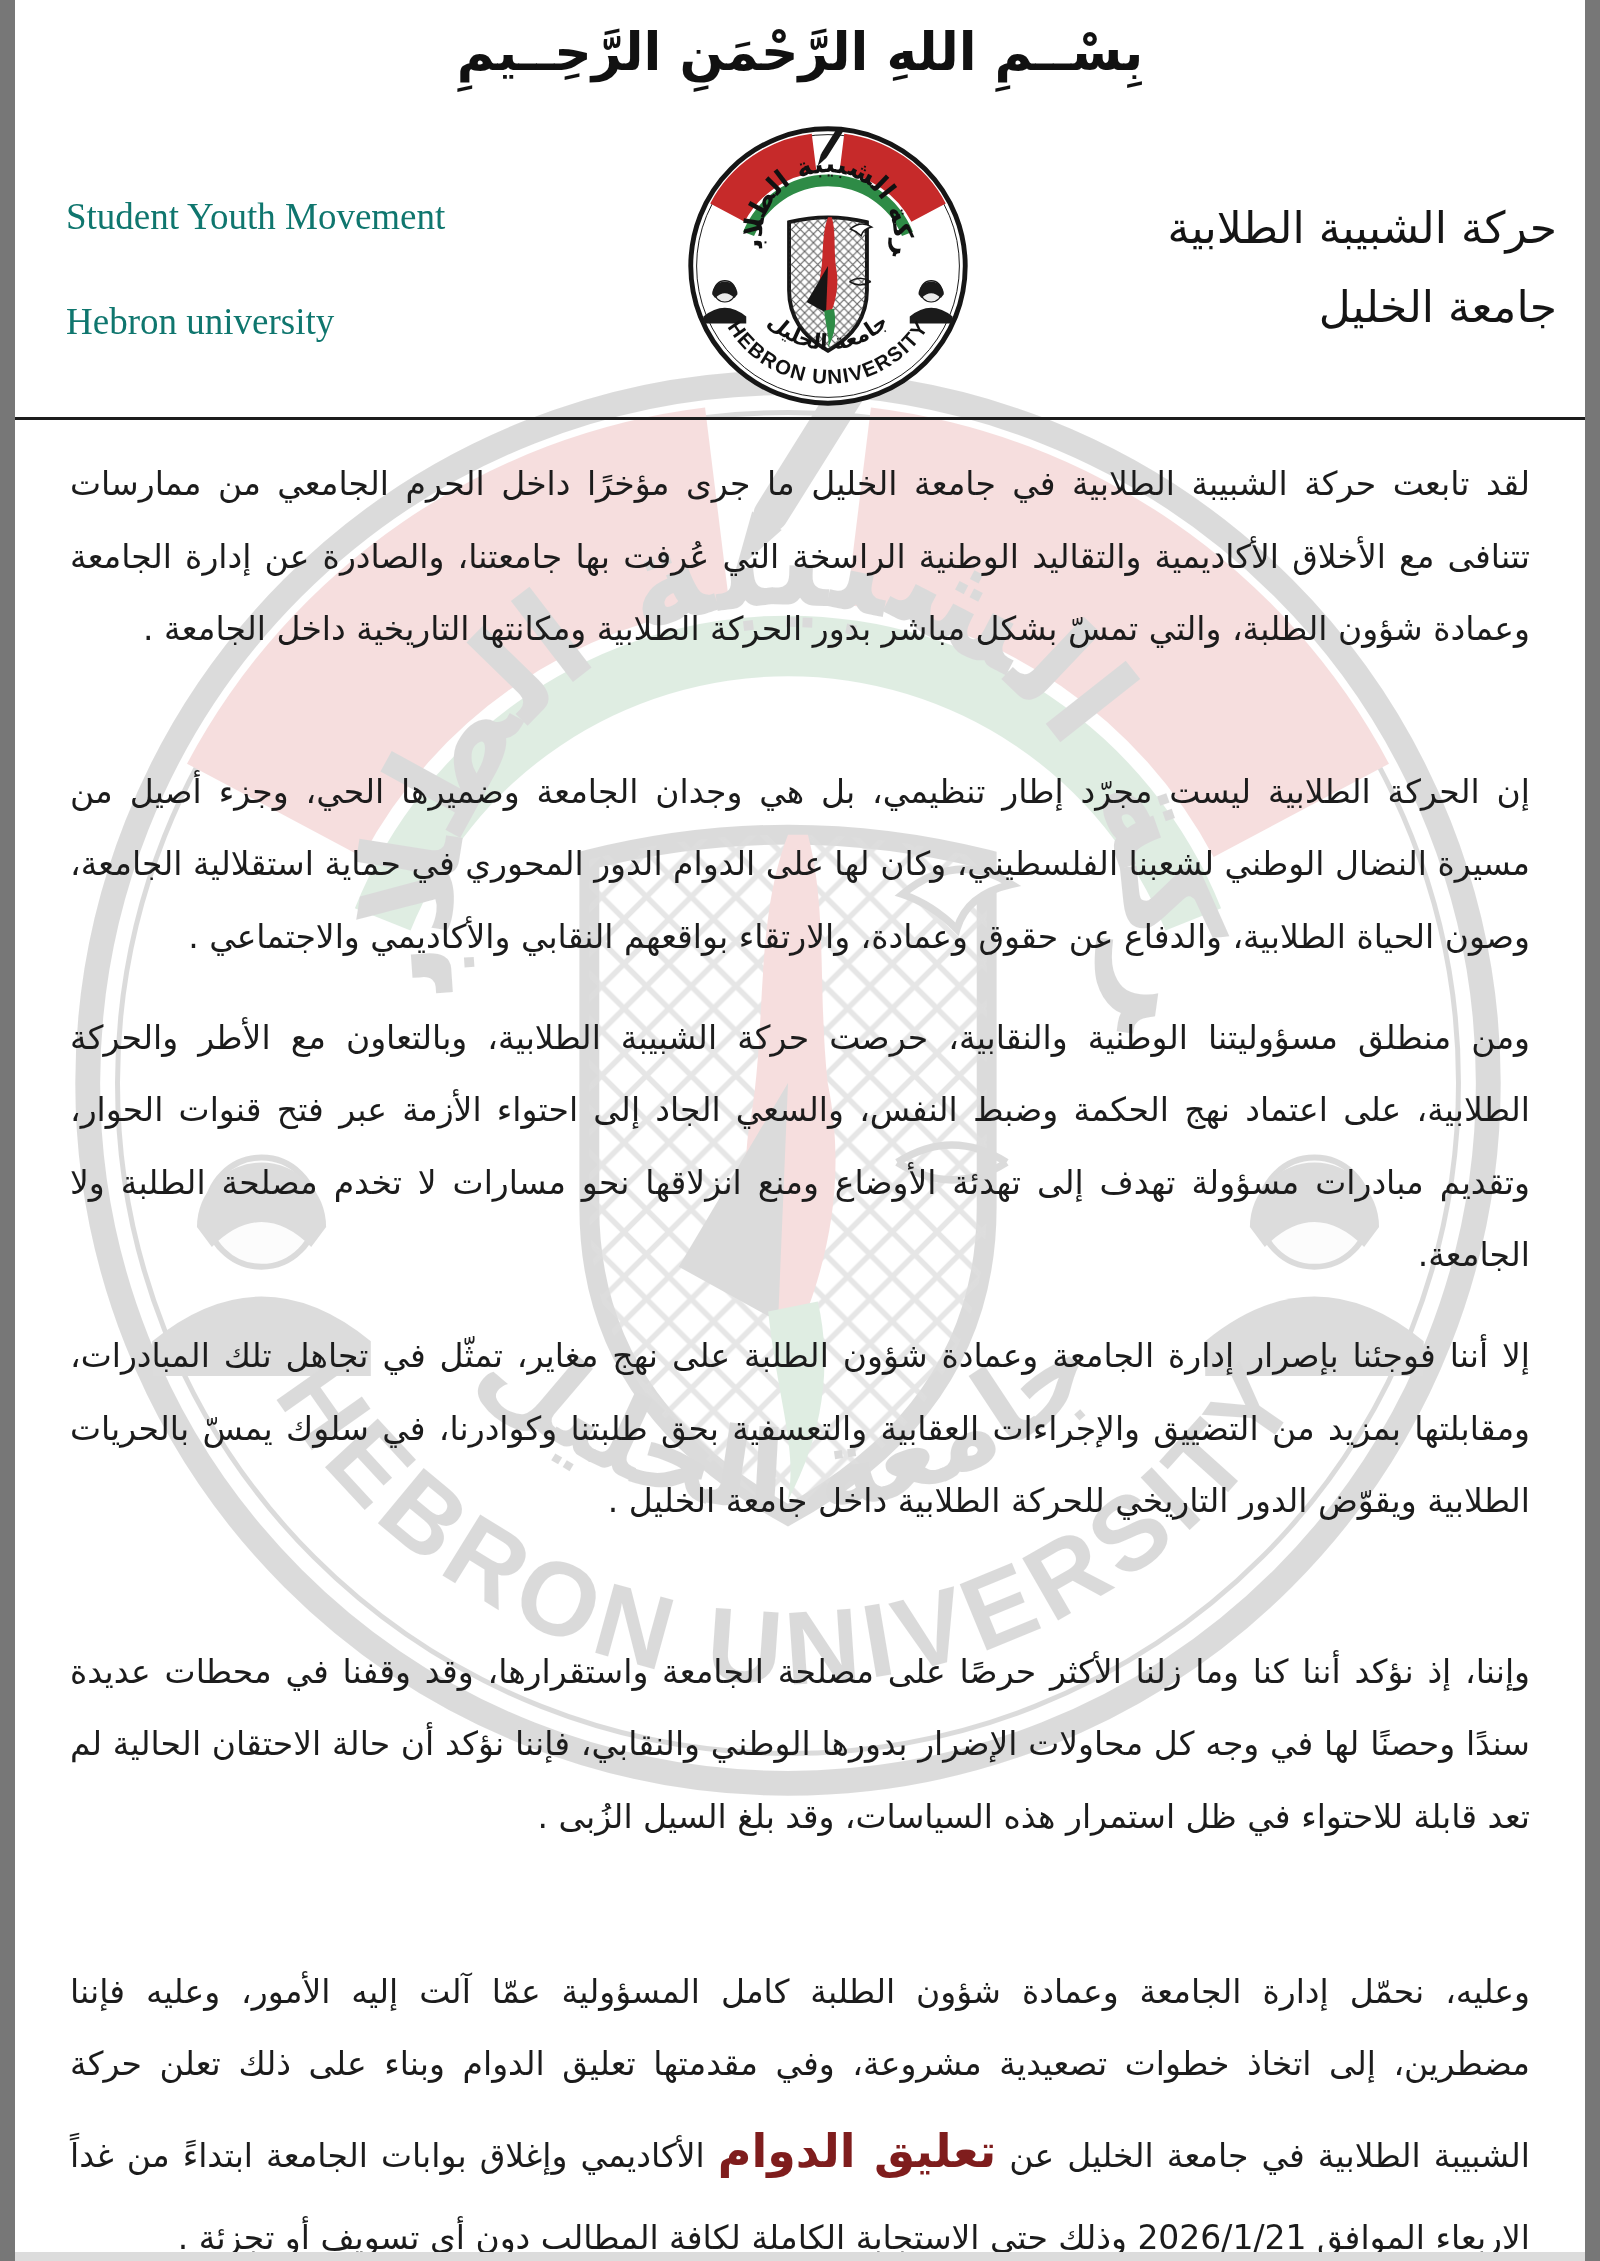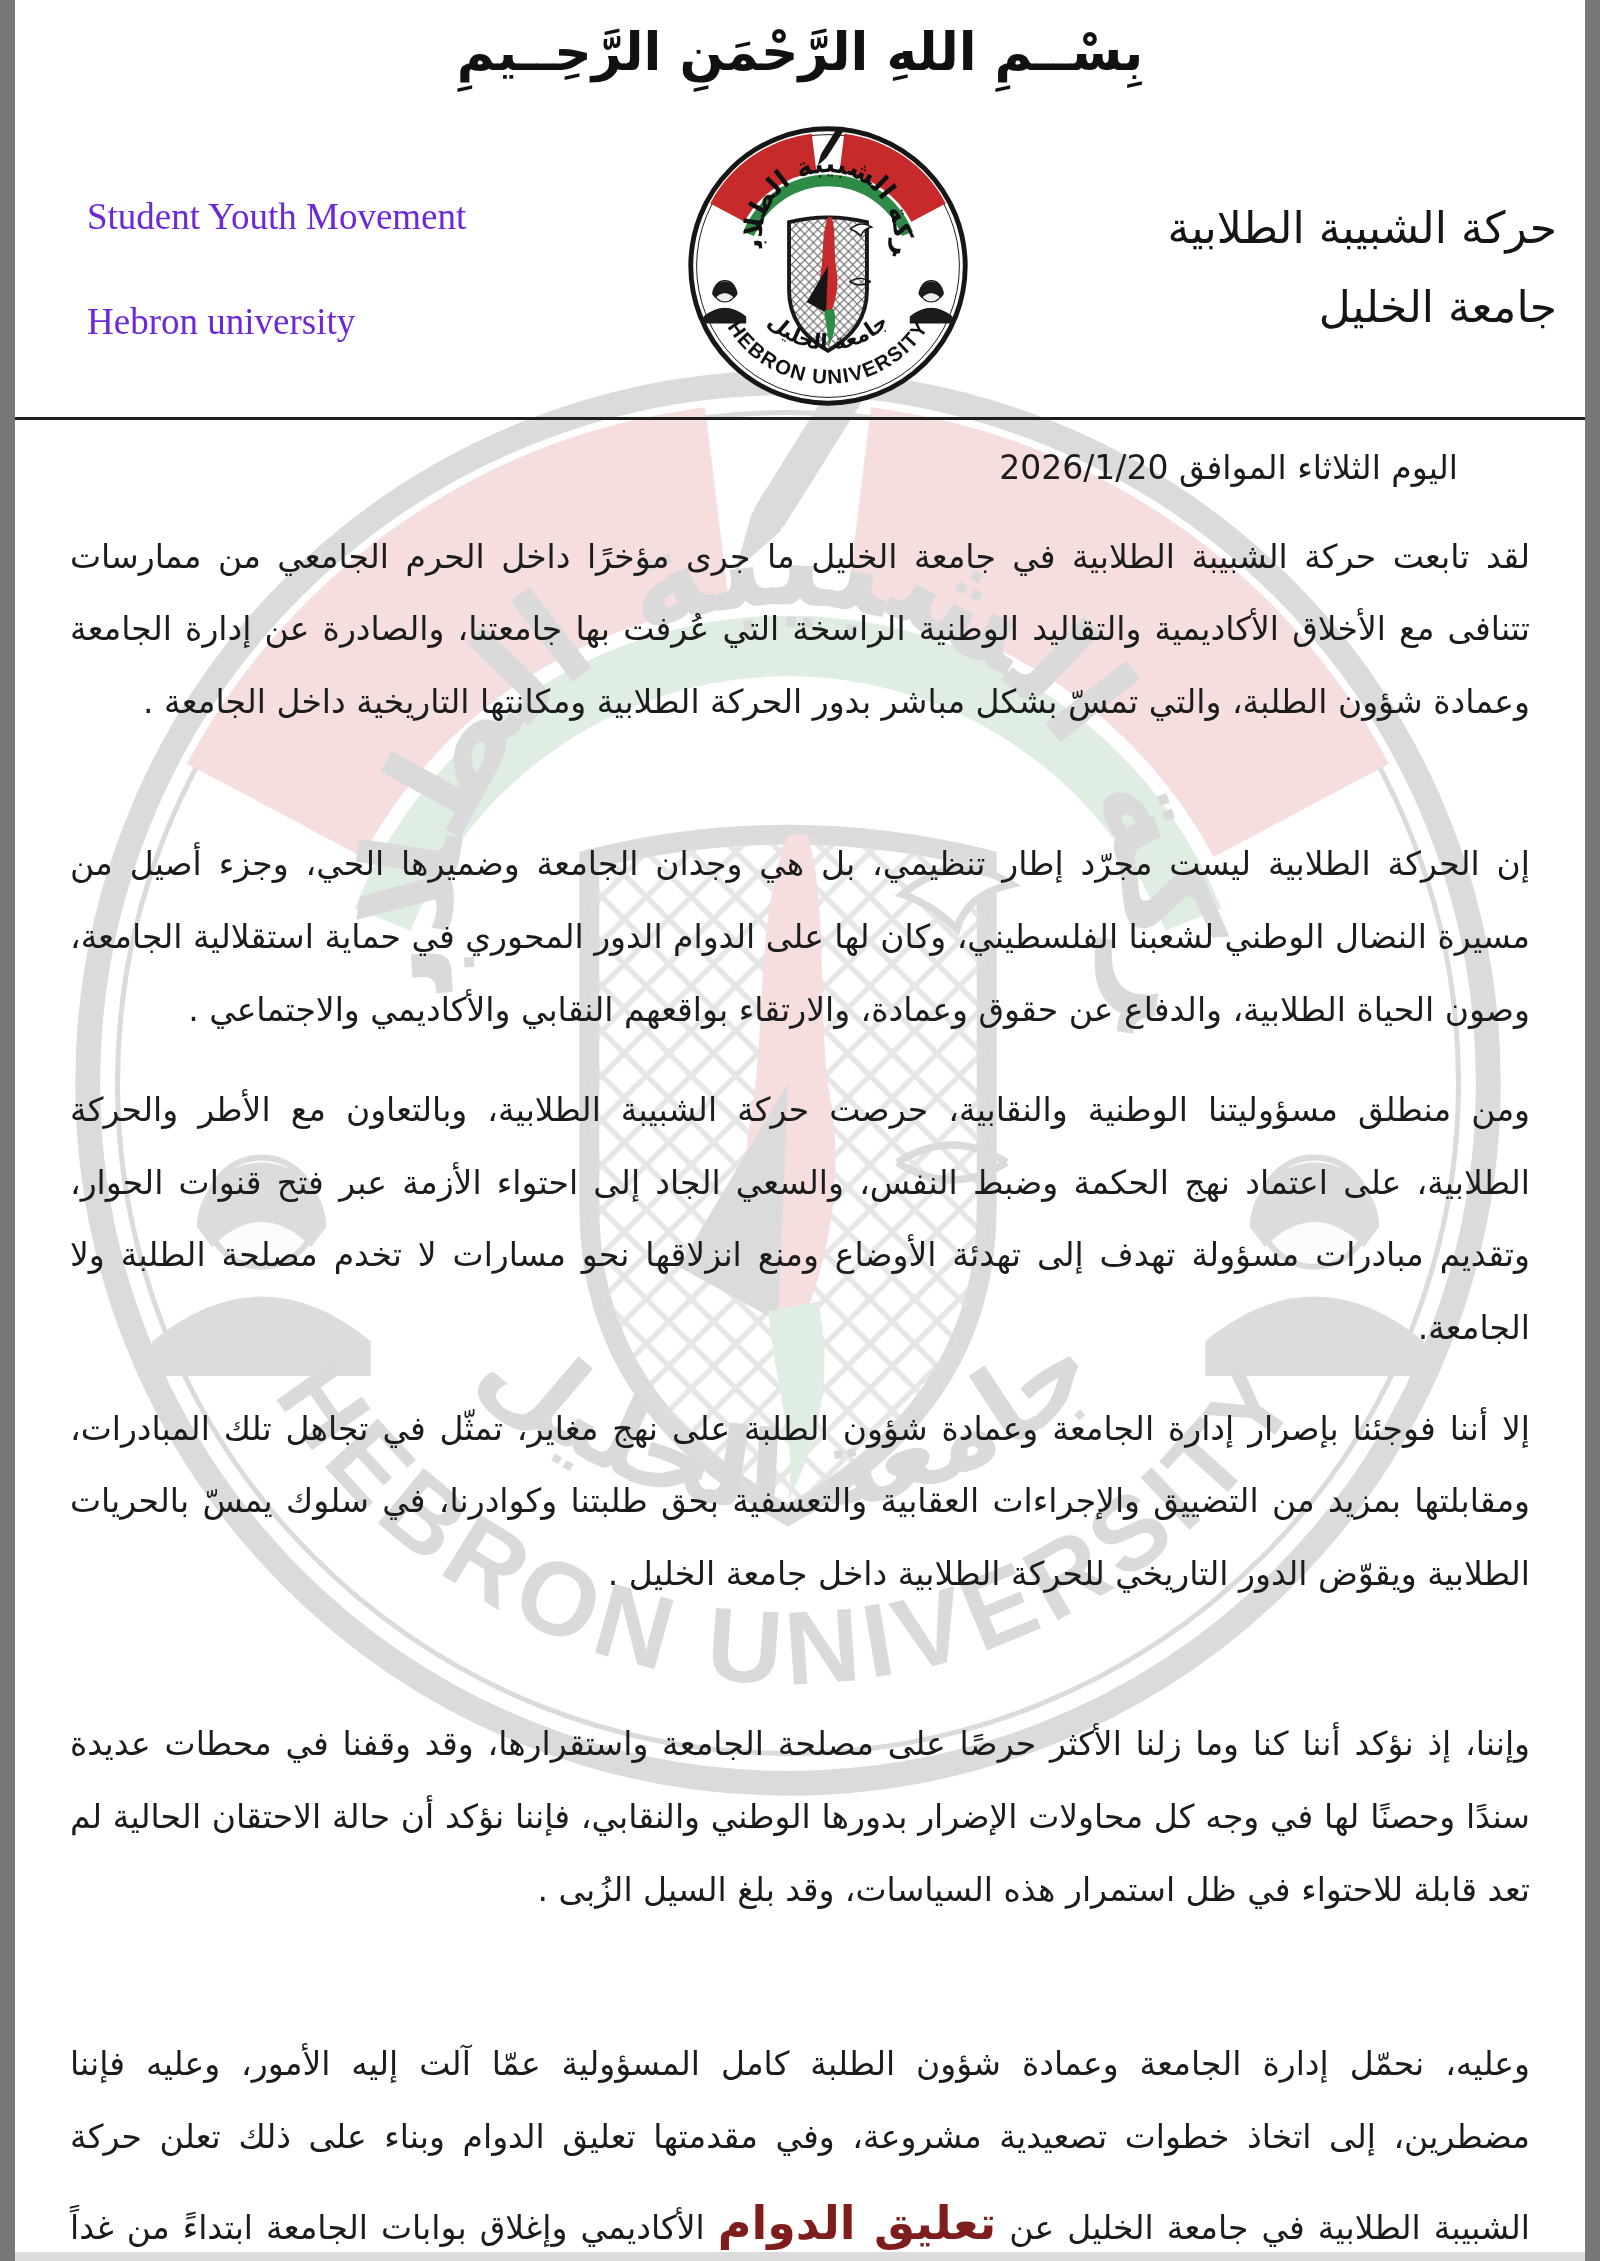--- a/index.html
+++ b/index.html
@@ -11,23 +11,23 @@
     overflow:hidden;
     font-family:"DejaVu Sans",sans-serif;
     color:#1c1c1c;
   }
   
   .bismillah{
     position:absolute;top:22px;left:50%;transform:translateX(-50%);
     font-size:52px;font-weight:bold;color:#111;white-space:nowrap;
   }
   .en-block{
-    position:absolute;left:72px;top:198px;
+    position:absolute;left:51px;top:198px;
     font-family:"Liberation Serif",serif;
-    font-size:37px;color:#6d28d9;line-height:1.0;
+    font-size:37px;color:#0f766e;line-height:1.0;
   }
   .en-block .l2{margin-top:68px;}
   .ar-block{
     position:absolute;right:28px;top:188px;
     font-size:44px;color:#151515;text-align:right;line-height:1.8;
   }
   .logo-wrap{position:absolute;left:667px;top:120px;width:292px;height:292px;}
   .rule{
     position:absolute;left:0;top:417px;width:1600px;height:3px;
     background:#1d1d1d;border:0;margin:0;
@@ -146,21 +146,20 @@
   </svg>
 
   <div class="ar-block" dir="rtl">
     <div>حركة الشبيبة الطلابية</div>
     <div>جامعة الخليل</div>
   </div>
 
   <hr class="rule">
 
   <div class="letter">
-    <p class="date-line" dir="rtl">اليوم الثلاثاء الموافق 2026/1/20</p>
 
     <p class="p1" dir="rtl">لقد تابعت حركة الشبيبة الطلابية في جامعة الخليل ما جرى مؤخرًا داخل الحرم الجامعي من ممارسات تتنافى مع الأخلاق الأكاديمية والتقاليد الوطنية الراسخة التي عُرفت بها جامعتنا، والصادرة عن إدارة الجامعة وعمادة شؤون الطلبة، والتي تمسّ بشكل مباشر بدور الحركة الطلابية ومكانتها التاريخية داخل الجامعة .</p>
 
     <p class="p2" dir="rtl">إن الحركة الطلابية ليست مجرّد إطار تنظيمي، بل هي وجدان الجامعة وضميرها الحي، وجزء أصيل من مسيرة النضال الوطني لشعبنا الفلسطيني، وكان لها على الدوام الدور المحوري في حماية استقلالية الجامعة، وصون الحياة الطلابية، والدفاع عن حقوق وعمادة، والارتقاء بواقعهم النقابي والأكاديمي والاجتماعي .</p>
 
     <p class="p3" dir="rtl">ومن منطلق مسؤوليتنا الوطنية والنقابية، حرصت حركة الشبيبة الطلابية، وبالتعاون مع الأطر والحركة الطلابية، على اعتماد نهج الحكمة وضبط النفس، والسعي الجاد إلى احتواء الأزمة عبر فتح قنوات الحوار، وتقديم مبادرات مسؤولة تهدف إلى تهدئة الأوضاع ومنع انزلاقها نحو مسارات لا تخدم مصلحة الطلبة ولا الجامعة.</p>
 
     <p class="p4" dir="rtl">إلا أننا فوجئنا بإصرار إدارة الجامعة وعمادة شؤون الطلبة على نهج مغاير، تمثّل في تجاهل تلك المبادرات، ومقابلتها بمزيد من التضييق والإجراءات العقابية والتعسفية بحق طلبتنا وكوادرنا، في سلوك يمسّ بالحريات الطلابية ويقوّض الدور التاريخي للحركة الطلابية داخل جامعة الخليل .</p>
 
     <p class="p5" dir="rtl">وإننا، إذ نؤكد أننا كنا وما زلنا الأكثر حرصًا على مصلحة الجامعة واستقرارها، وقد وقفنا في محطات عديدة سندًا وحصنًا لها في وجه كل محاولات الإضرار بدورها الوطني والنقابي، فإننا نؤكد أن حالة الاحتقان الحالية لم تعد قابلة للاحتواء في ظل استمرار هذه السياسات، وقد بلغ السيل الزُبى .</p>

